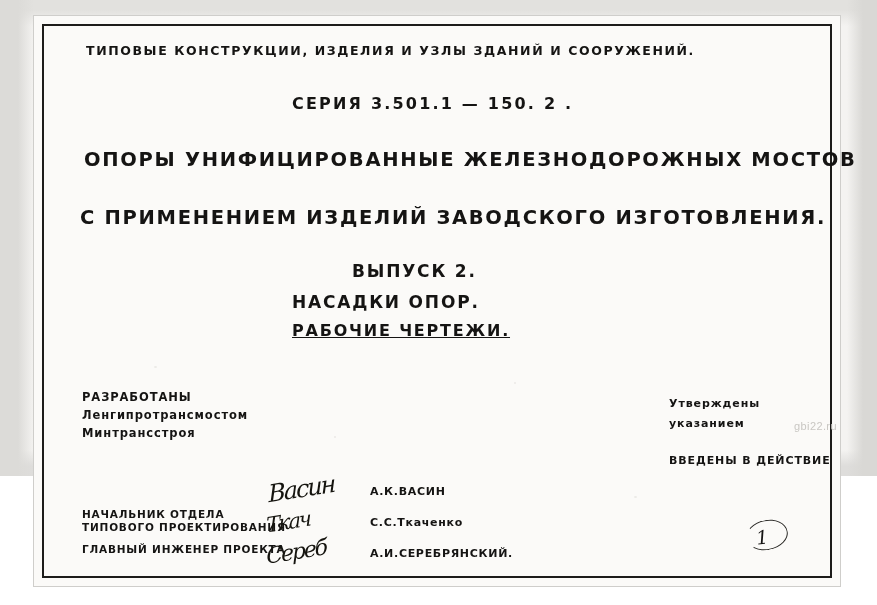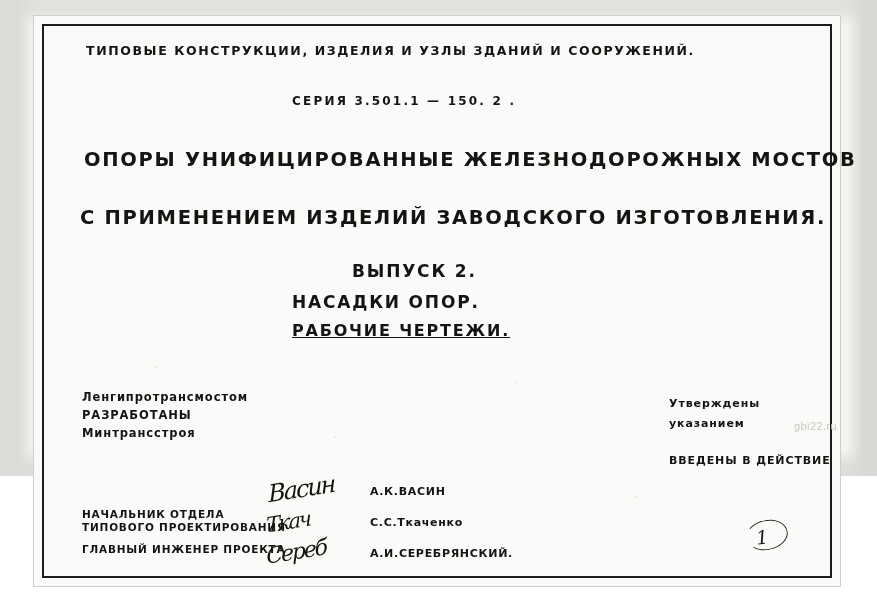--- a/index.html
+++ b/index.html
@@ -65,21 +65,21 @@
   .t-header {
     left: 52px;
     top: 27px;
     font-size: 12.5px;
     letter-spacing: 1.6px;
     font-weight: bold;
   }
   .t-series {
     left: 258px;
     top: 78px;
-    font-size: 12px;
+    font-size: 16px;
     letter-spacing: 2.2px;
   }
   .t-title1 {
     left: 50px;
     top: 132px;
     font-size: 19.5px;
     letter-spacing: 1.7px;
   }
   .t-title2 {
     left: 46px;
@@ -243,22 +243,22 @@
 
       <div class="hand t-title2">С ПРИМЕНЕНИЕМ ИЗДЕЛИЙ ЗАВОДСКОГО   ИЗГОТОВЛЕНИЯ.</div>
 
       <div class="hand t-issue">ВЫПУСК 2.</div>
 
       <div class="hand t-sub1">НАСАДКИ ОПОР.</div>
 
       <div class="hand t-sub2">РАБОЧИЕ ЧЕРТЕЖИ.</div>
 
       <div class="devblock">
+        <div>РАЗРАБОТАНЫ</div>
         <div>Ленгипротрансмостом</div>
-        <div>РАЗРАБОТАНЫ</div>
         <div>Минтрансстроя</div>
       </div>
 
       <div class="approveblock">
         <div>Утверждены</div>
         <div>указанием</div>
       </div>
 
       <div class="t-enacted">ВВЕДЕНЫ В ДЕЙСТВИЕ</div>
 

